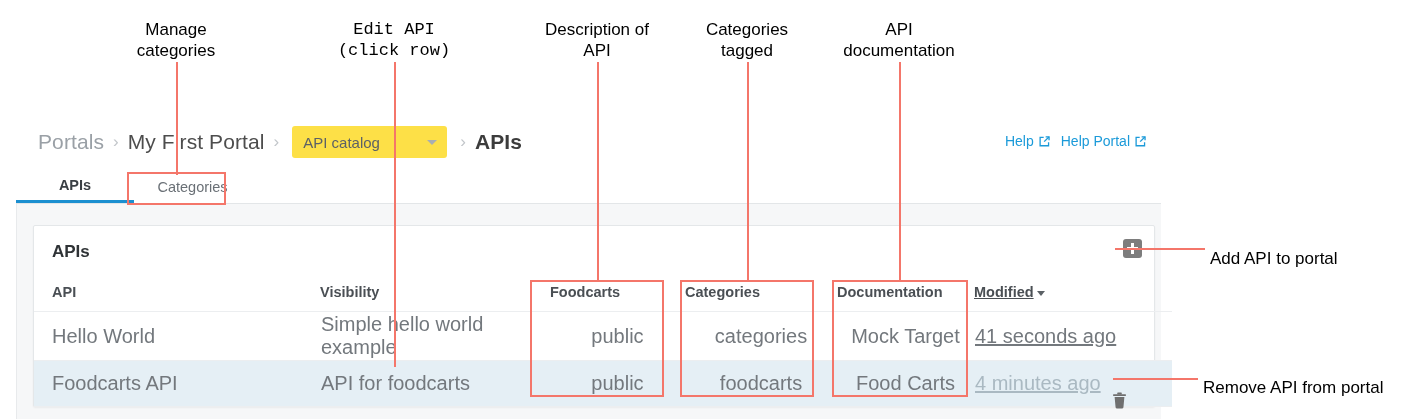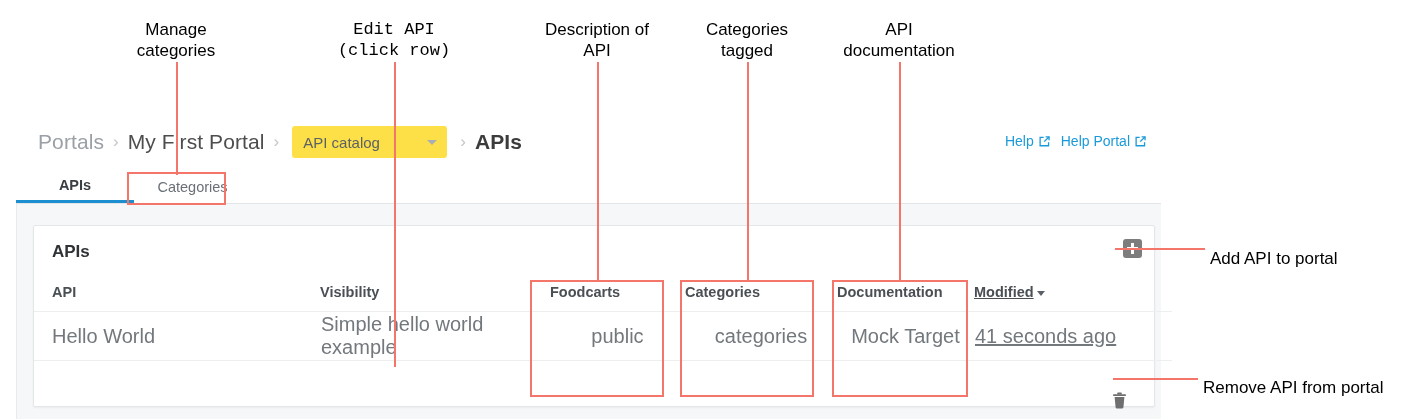--- a/index.html
+++ b/index.html
@@ -339,20 +339,28 @@
         </thead>
         <tbody>
           <tr>
             <td class="col-api">Hello World</td>
             <td class="col-desc">Simple hello world example</td>
             <td class="col-vis">public</td>
             <td class="col-cat">categories</td>
             <td class="col-doc">Mock Target</td>
             <td class="col-mod">41 seconds ago</td>
           </tr>
+          <tr class="row-selected">
+            <td class="col-api">Foodcarts API</td>
+            <td class="col-desc">API for foodcarts</td>
+            <td class="col-vis">public</td>
+            <td class="col-cat">foodcarts</td>
+            <td class="col-doc">Food Carts</td>
+            <td class="col-mod muted">4 minutes ago</td>
+          </tr>
         </tbody>
       </table>
 
       <div class="trash-btn">
         <svg width="15" height="17" viewBox="0 0 16 18" fill="#6f6f6f">
           <rect x="1.2" y="2.2" width="13.6" height="2.1" rx="0.4"></rect>
           <rect x="5.6" y="0.4" width="4.8" height="2.1" rx="0.5"></rect>
           <path d="M2.8 5.2h10.4l-1 11.1a1.2 1.2 0 0 1-1.2 1.1H5a1.2 1.2 0 0 1-1.2-1.1z"></path>
         </svg>
       </div>

